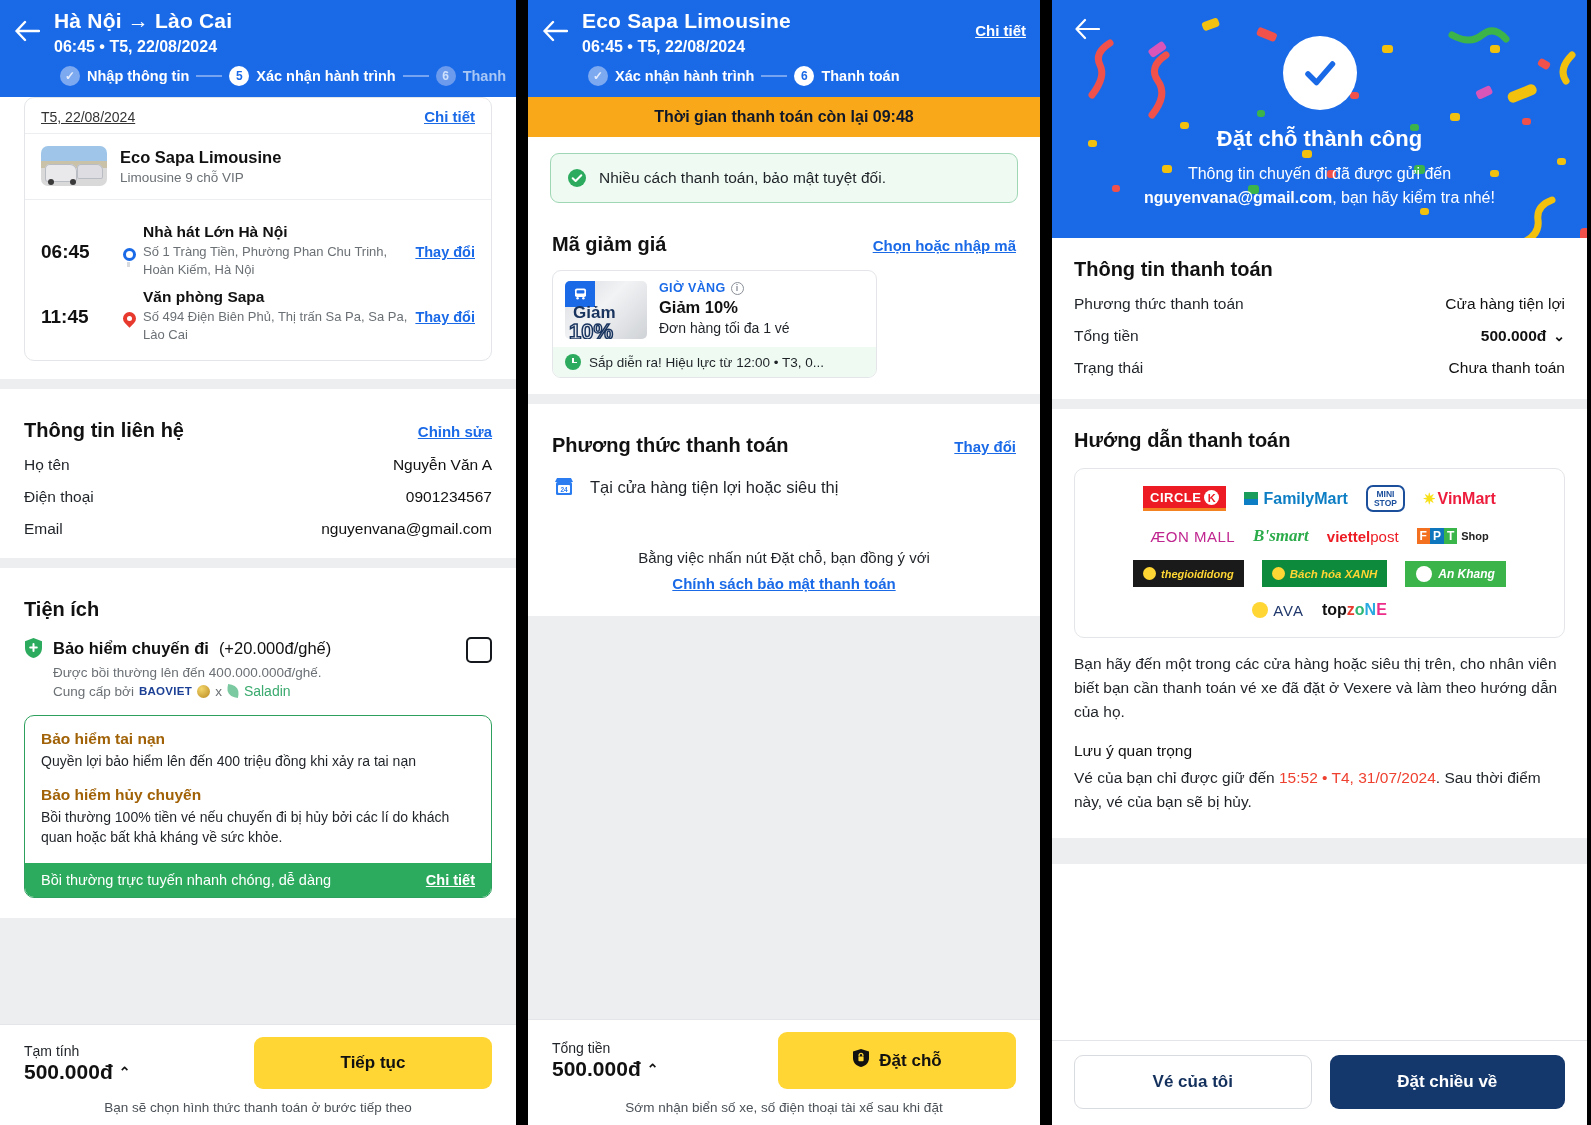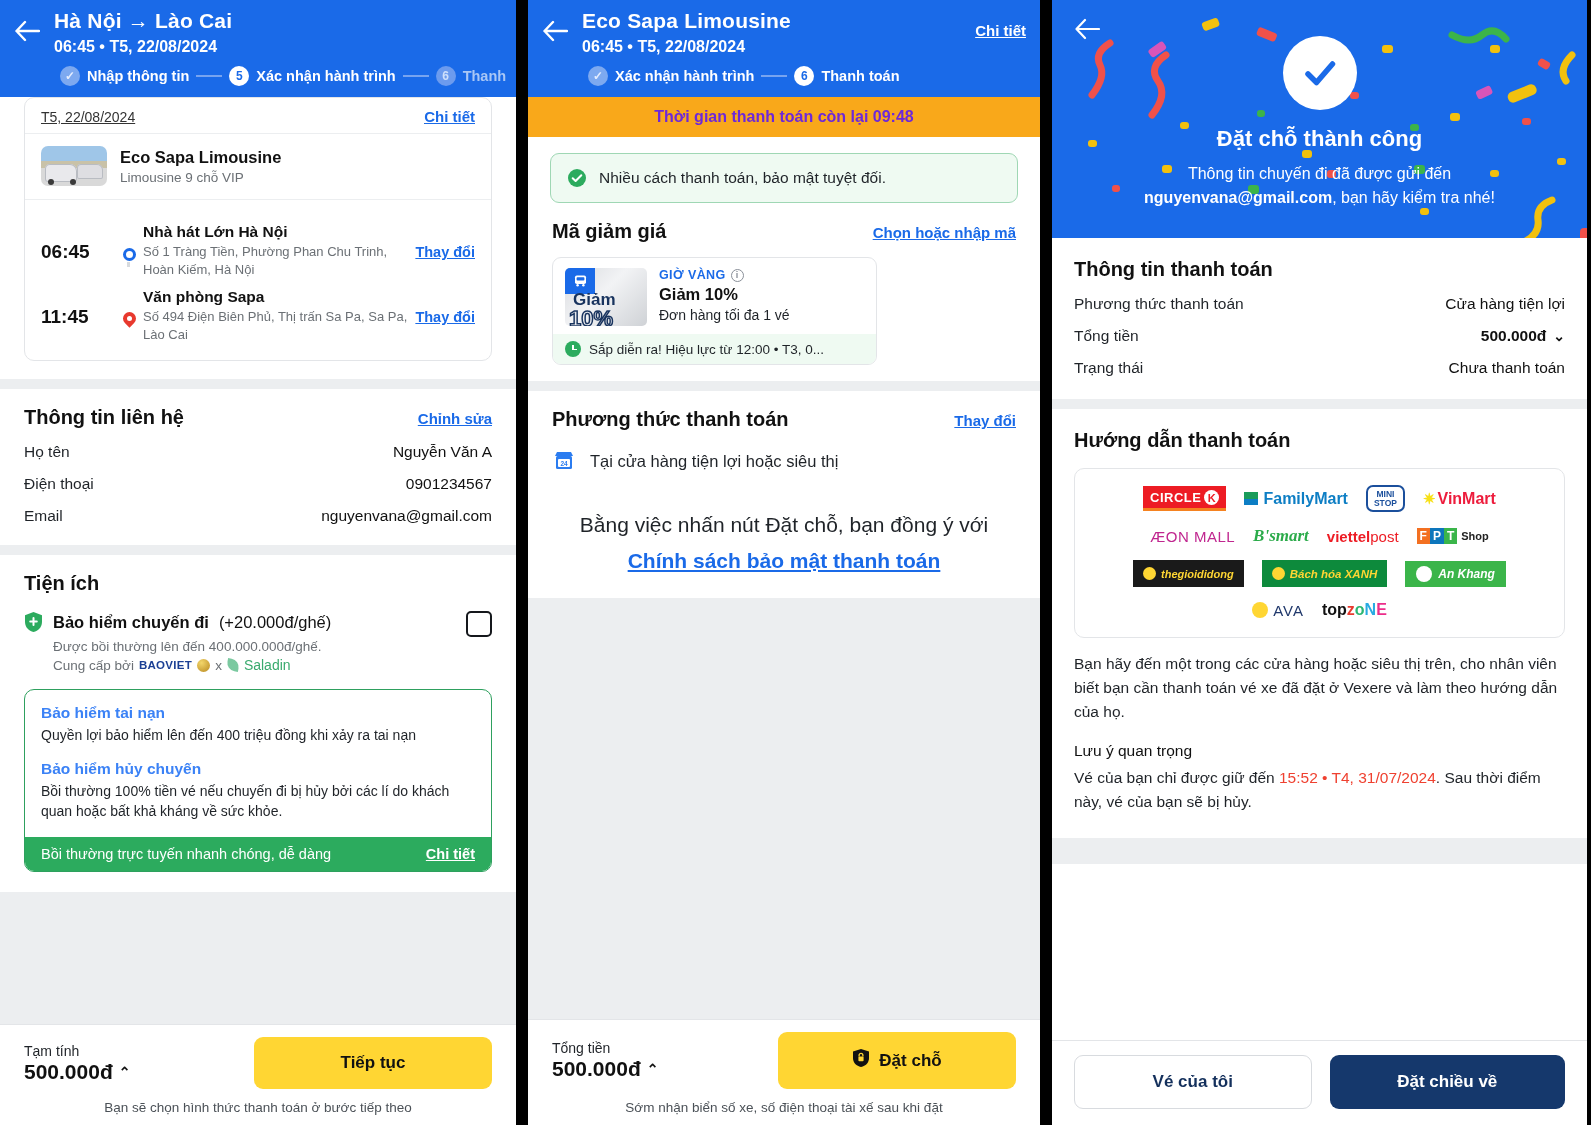--- a/index.html
+++ b/index.html
@@ -30,21 +30,21 @@
   .step.done .bullet { background: #7da9f0; color: #e6eeff; }
   .step.active .bullet { background: #fff; color: #1a6ae8; }
   .step.todo .bullet { background: #6c9bee; color: #cfe0fb; }
   .step.todo .slbl { color: #a9c7f5; }
   .step.done .slbl { color: #fff; }
   .bullet { width: 20px; height: 20px; border-radius: 50%; display: inline-flex; align-items: center; justify-content: center; font-size: 12px; font-weight: bold; flex: 0 0 20px;}
   .dash { width: 26px; height: 2px; background: #77a4f0; flex: 0 0 26px; }
 
   
   .scroll { flex: 1 1 auto; overflow: hidden; background: #eceef0; position: relative;}
-  .sect { background: #fff; padding: 17px 24px 20px 24px; }
+  .sect { background: #fff; padding: 30px 24px 20px 24px; }
   .divider { height: 10px; background: #eceef0; }
   .sect-hd { display: flex; align-items: baseline; justify-content: space-between; }
   h2.sect-title { font-size: 20px; font-weight: bold; color: #111; }
   .link { color: #1a6ae8; font-size: 15px; font-weight: bold; text-decoration: underline; cursor: pointer; }
 
   
   .tripcard { margin: 0 24px; border: 1px solid #e3e5e8; border-radius: 10px; background:#fff; }
   .trip-top { display: flex; align-items: center; justify-content: space-between; padding: 10px 16px 8px 16px; border-bottom: 1px solid #eceef0; font-size: 14px; color:#333;text-decoration:underline;}
   .vehrow { display: flex; gap: 13px; padding: 12px 16px 13px 16px; align-items: center; border-bottom: 1px solid #eceef0; }
   .vehthumb { width: 66px; height: 40px; border-radius: 7px; flex: 0 0 66px; overflow:hidden; position: relative;
@@ -83,58 +83,58 @@
   .ins-line { font-size: 13.5px; color:#6b7075; margin-top: 6px; padding-left: 29px;}
   .ins-line2 { font-size: 13.5px; color:#6b7075; margin-top: 3px; padding-left: 29px; display:flex; align-items:center; gap:5px; flex-wrap:wrap;}
   .bv { font-size:11.5px; font-weight:bold; color:#1b3f94; letter-spacing:.3px;}
   .bvball{width:13px;height:13px;border-radius:50%;background:radial-gradient(circle at 35% 30%,#f3d66b,#b8881f);display:inline-block}
   .sal { font-size: 14px; color:#3aaa6e; font-weight:500;}
   .leaf{display:inline-block;width:12px;height:12px;border-radius:0 70% 0 70%;background:#7bc9a0;transform:rotate(10deg)}
   .chk { width: 26px; height: 26px; border: 2.5px solid #15181c; border-radius: 5px; background:#fff; cursor:pointer; flex:0 0 26px;}
   .ins-head-row{display:flex;justify-content:space-between;align-items:flex-start;}
   .ins-box { border: 1px solid #2ea05e; border-radius: 10px; margin-top: 16px; overflow: hidden; background:#fff;}
   .ins-box-in { padding: 14px 16px 16px 16px; }
-  .ib-t { font-size: 15.5px; font-weight: bold; color:#3b82f6; }
+  .ib-t { font-size: 15.5px; font-weight: bold; color:#a16207; }
   .ib-d { font-size: 14px; color:#1f2328; margin-top: 3px; line-height:1.45; }
   .ib-t2 { margin-top: 14px; }
   .ins-foot { background: #2cab5e; color: #fff; display:flex; justify-content:space-between; align-items:center; padding: 9px 16px; font-size: 14.5px;}
   .ins-foot .dt { color:#fff; text-decoration: underline; font-weight: bold; cursor:pointer;}
 
   
   .footer { flex: 0 0 auto; background: #fff; border-top: 1px solid #e3e5e8; padding: 12px 24px 10px 24px; }
   .foot-row { display:flex; align-items:center; justify-content:space-between; gap:16px;}
   .ftlabel { font-size: 14px; color:#1f2328; }
   .ftprice { font-size: 21px; font-weight: bold; color:#111; margin-top:1px; display:flex; align-items:center; gap:6px;}
   .caret { font-size: 14px; font-weight: bold; }
   .btn-yellow { background: #ffd633; color: #111; font-size: 17px; font-weight: bold; border: none; border-radius: 9px; padding: 16px 0; width: 238px; cursor: pointer; display:flex;align-items:center;justify-content:center;gap:9px;}
   .foot-note { text-align: center; font-size: 13.5px; color: #4b5157; margin-top: 11px; }
 
   
-  .timerbar { background: #f9a81a; text-align: center; font-size: 16px; font-weight: bold; color: #6d28d9; padding: 11px 0; flex:0 0 auto;}
+  .timerbar { background: #f9a81a; text-align: center; font-size: 16px; font-weight: bold; color: #0f172a; padding: 11px 0; flex:0 0 auto;}
   .alert { margin: 16px 22px 0 22px; border: 1px solid #9fd7b4; background: #effaf2; border-radius: 9px; padding: 14px 16px; display:flex; align-items:center; gap:12px; font-size:15.5px; color:#1f2328;}
   .okshield{width:20px;height:20px;flex:0 0 20px}
   .coupon { margin-top: 14px; width: 325px; border: 1px solid #e3e5e8; border-radius: 9px; overflow: hidden; background:#fff;}
   .coupon-top { display:flex; gap: 12px; padding: 10px 12px 8px 12px;}
   .cpimg { width: 82px; height: 58px; flex:0 0 82px; border-radius: 5px; position: relative; overflow:hidden;
       background: linear-gradient(135deg,#d8dade,#f2f3f5 45%,#cfd2d6); }
   .cpimg .bus { position:absolute; left:0; top:0; width:30px; height:26px; background:#1a6ae8; display:flex;align-items:center;justify-content:center;}
   .cpimg .g1 { position:absolute; left:8px; top:22px; font-size:17px; font-weight:bold; color:#18335e;}
   .cpimg .g2 { position:absolute; left:4px; top:38px; font-size:22px; font-weight:bold; color:#e8eaee; -webkit-text-stroke:1.5px #18335e;}
   .cp-right { flex:1; }
   .cp-kind { font-size: 12.5px; font-weight: bold; color:#1a6ae8; letter-spacing:.4px; display:flex;align-items:center;gap:5px;}
   .cp-i { width:13px;height:13px;border-radius:50%;border:1.4px solid #8a9099; color:#8a9099; font-size:9px; display:inline-flex;align-items:center;justify-content:center; font-weight:bold;}
   .cp-title { font-size: 16.5px; font-weight: bold; color:#111; margin-top: 3px;}
   .cp-sub { font-size: 14px; color:#1f2328; margin-top: 3px;}
   .cp-foot { background:#effaf2; padding: 7px 12px; display:flex; align-items:center; gap:8px; font-size:13.5px; color:#1f2328;}
   .clock { width:16px;height:16px;border-radius:50%; background:#2cab5e; flex:0 0 16px; position:relative;}
   .clock:after{content:"";position:absolute;left:7px;top:3.5px;width:1.6px;height:5px;background:#fff;}
   .clock:before{content:"";position:absolute;left:7px;top:7.5px;width:4.5px;height:1.6px;background:#fff;}
   .pm-row { display:flex; align-items:center; gap: 14px; margin-top: 18px; font-size:16.5px; color:#1f2328;}
   .storeicon { width:24px;height:24px; flex:0 0 24px;}
-  .agree { text-align:center; font-size:21px; color:#1f2328; margin-top: 34px; line-height: 1.7;}
+  .agree { text-align:center; font-size:15px; color:#1f2328; margin-top: 46px; line-height: 1.7;}
   .agree a { display:block; color:#1a6ae8; font-weight:bold; text-decoration: underline; }
 
   
   .hero { background:#1a6ae8; position: relative; overflow:hidden; padding: 14px 0 28px 0; flex:0 0 auto;}
   .hero .back { position:absolute; left: 22px; top: 18px; padding:0; z-index:4;}
   .herowrap { position: relative; z-index:3; text-align:center; padding: 22px 30px 0 30px;}
   .bigcheck { width: 74px; height:74px; border-radius:50%; background:#fff; margin: 0 auto; display:flex;align-items:center;justify-content:center;}
   .hero-t { font-size: 22px; font-weight: bold; color:#fff; margin-top: 16px; }
   .hero-s { font-size: 16px; color:#fff; margin-top: 10px; line-height:1.5;}
   .hero-s b { font-weight: bold; }

